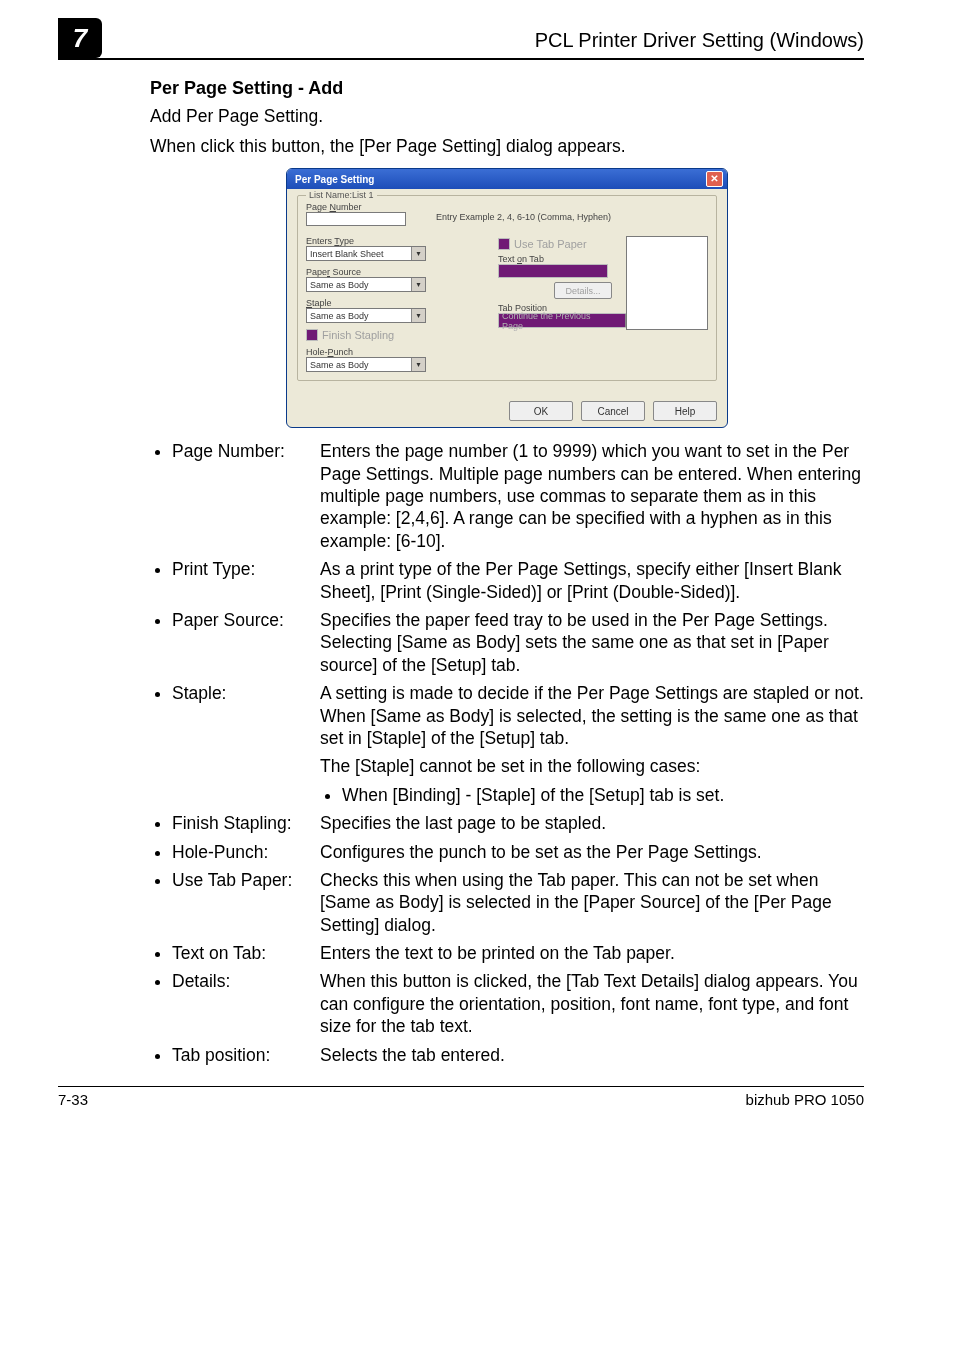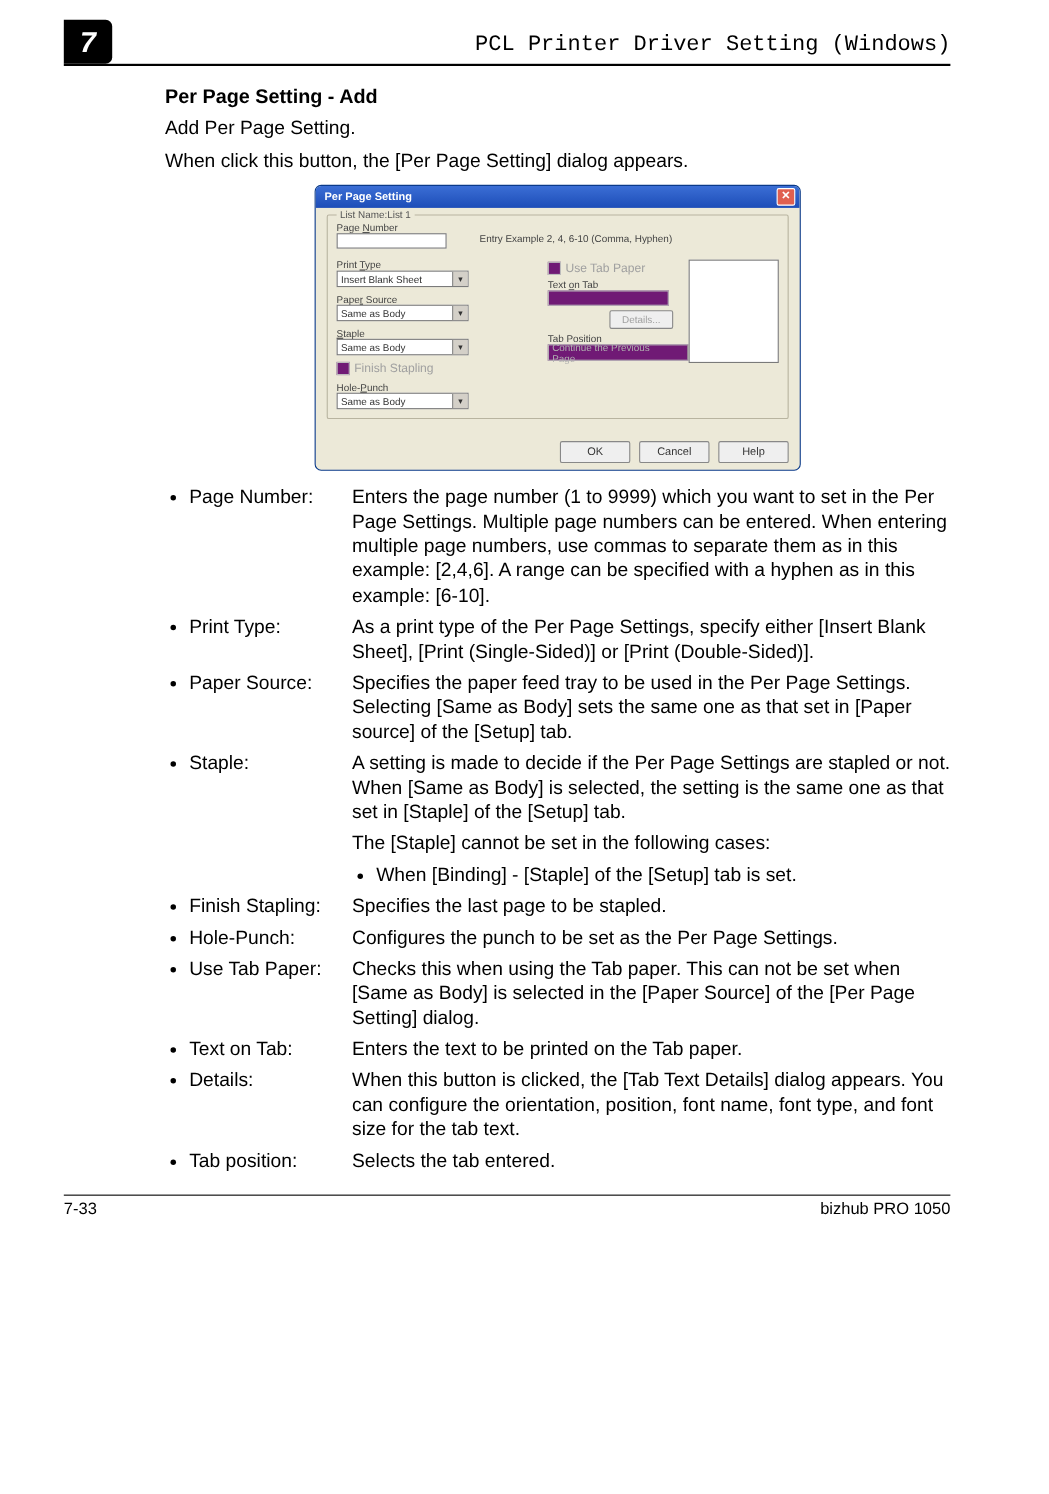--- a/index.html
+++ b/index.html
@@ -35,21 +35,20 @@
     align-items: flex-end;
     justify-content: space-between;
     padding-right: 90px;
     padding-left: 58px;
     height: 58px;
   }
   .header-title {
     font-size: 20px;
     color: #000;
     padding-bottom: 6px;
-    font-family: Liberation Mono, monospace;
   }
   .header-line {
     border-top: 2px solid #000;
     margin: 0 90px 0 58px;
   }
   .content {
     padding: 18px 90px 0 150px;
   }
   .subheading {
     font-weight: bold;
@@ -246,21 +245,21 @@
 
             <div class="lbl"><span>Page </span><span class="u">N</span><span>umber</span></div>
             <div class="row" style="margin-bottom:10px;">
               <input class="txt" style="width: 100px;">
               <span class="lbl" style="margin-left:24px">Entry Example 2, 4, 6-10 (Comma, Hyphen)</span>
             </div>
 
             <div class="dlg-columns">
               <div class="col-left">
                 <div>
-                  <div class="lbl"><span>Print </span><span class="u">T</span><span>ype</span></div>
+                  <div class="lbl"><span>Enters </span><span class="u">T</span><span>ype</span></div>
                   <div class="combo">
                     <span>Insert Blank Sheet</span>
                       <div class="arrow">▾</div>
                   </div>
                 </div>
                 <div>
                   <div class="lbl"><span>Pape</span><span class="u">r</span><span> Source</span></div>
                   <div class="combo">
                     <span>Same as Body</span>
                       <div class="arrow">▾</div>

